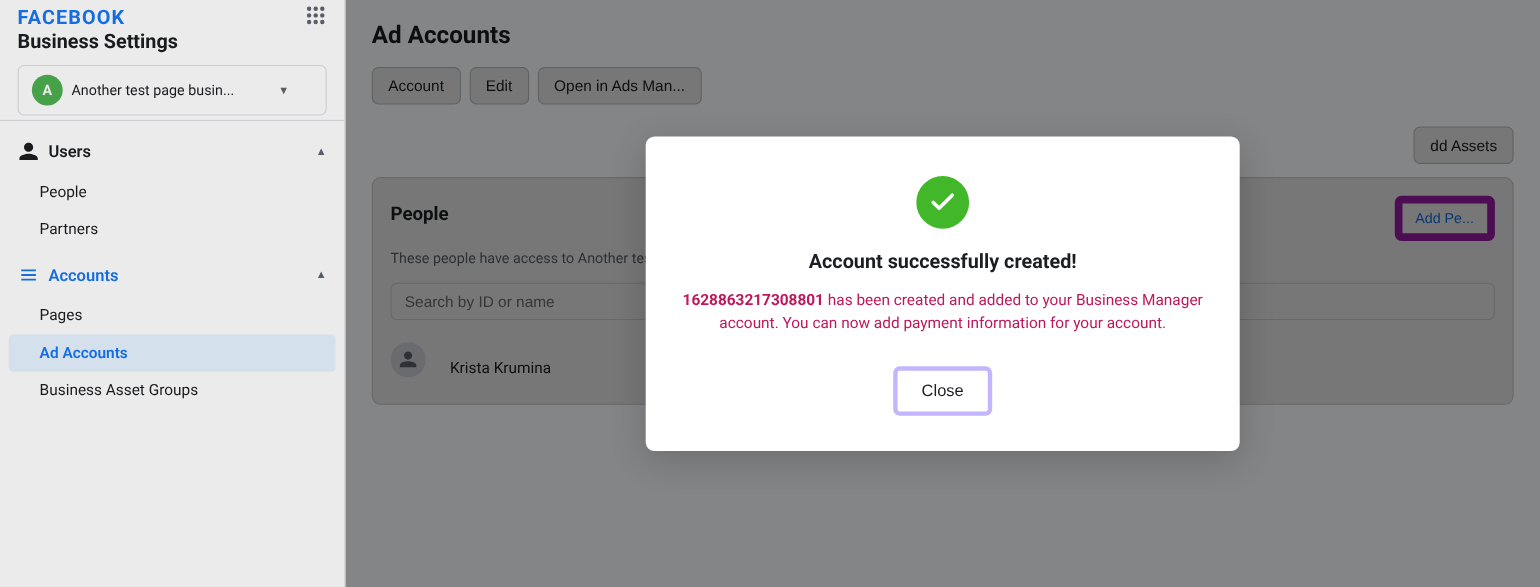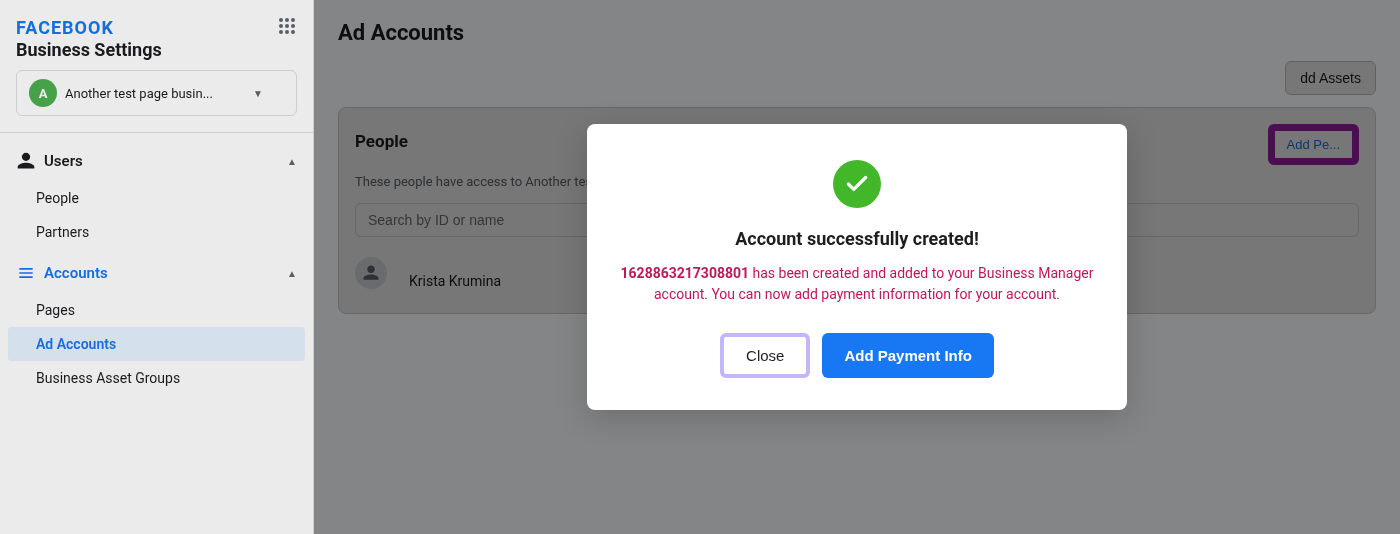--- a/index.html
+++ b/index.html
@@ -4,21 +4,21 @@
   <style>
     * { margin: 0; padding: 0; box-sizing: border-box; }
     body { font-family: -apple-system, BlinkMacSystemFont, 'Segoe UI', Roboto, Helvetica, Arial, sans-serif; font-size: 14px; background: #f0f2f5; width: 1400px; height: 534px; overflow: hidden; }
 
     
     .app { display: flex; width: 1400px; height: 534px; position: relative; }
 
     
     .sidebar { width: 314px; min-width: 314px; background: #fff; border-right: 1px solid #dddfe2; display: flex; flex-direction: column; height: 534px; overflow: hidden; z-index: 1; }
 
-    .sidebar-header { padding: 16px 16px; border-bottom: 1px solid #dddfe2; }
+    .sidebar-header { padding: 4px 16px; border-bottom: 1px solid #dddfe2; }
     .fb-logo-text { font-size: 18px; font-weight: 700; color: #1877f2; letter-spacing: 1px; }
     .fb-grid-icon { color: #606770; cursor: pointer; }
     .fb-logo-row { display: flex; justify-content: space-between; align-items: center; }
     .biz-settings-title { font-size: 18px; font-weight: 700; color: #1c1e21; }
     .account-selector { display: flex; align-items: center; gap: 8px; padding: 8px 12px; border: 1px solid #dddfe2; border-radius: 6px; cursor: pointer; margin-top: 10px; background: #fff; }
     .account-avatar { width: 28px; height: 28px; border-radius: 50%; background: #4CAF50; display: flex; align-items: center; justify-content: center; color: white; font-size: 13px; font-weight: bold; overflow: hidden; }
     .account-name { font-size: 13px; color: #1c1e21; flex: 1; white-space: nowrap; overflow: hidden; text-overflow: ellipsis; max-width: 180px; }
     .chevron-down { color: #606770; font-size: 10px; }
 
     
@@ -128,20 +128,25 @@
       </div>
 
     </div>
   </div>
 
   <div class="sidebar-overlay"></div>
 
   <div class="main">
     <div class="main-inner">
       <div class="page-title">Ad Accounts</div>
+      <div class="toolbar">
+        <button class="btn-outline">Account</button>
+        <button class="btn-outline">Edit</button>
+        <button class="btn-outline">Open in Ads Man...</button>
+      </div>
       <div style="display:flex; justify-content:flex-end; margin-bottom:12px;">
         <button class="btn-outline">
           <span>dd Assets</span>
         </button>
       </div>
       <div class="panel people-section">
         <div class="people-panel-header">
           <span class="panel-title">People</span>
           <button class="add-people-btn">
             <span>Add Pe...</span>
@@ -167,19 +172,18 @@
             <polyline points="20 6 9 17 4 12"></polyline>
           </svg>
         </div>
         <div class="modal-title">Account successfully created!</div>
         <div class="modal-body">
           <strong>1628863217308801</strong>
           <span> </span><span>has been created and added to your Business Manager account. You can now add payment information for your account.</span>
         </div>
         <div class="modal-actions">
           <button class="btn-close">Close</button>
-          <button class="btn-primary">Add Payment Info</button>
         </div>
       </div>
     </div>
 
   </div>
 </div>
 
 </body></html>

